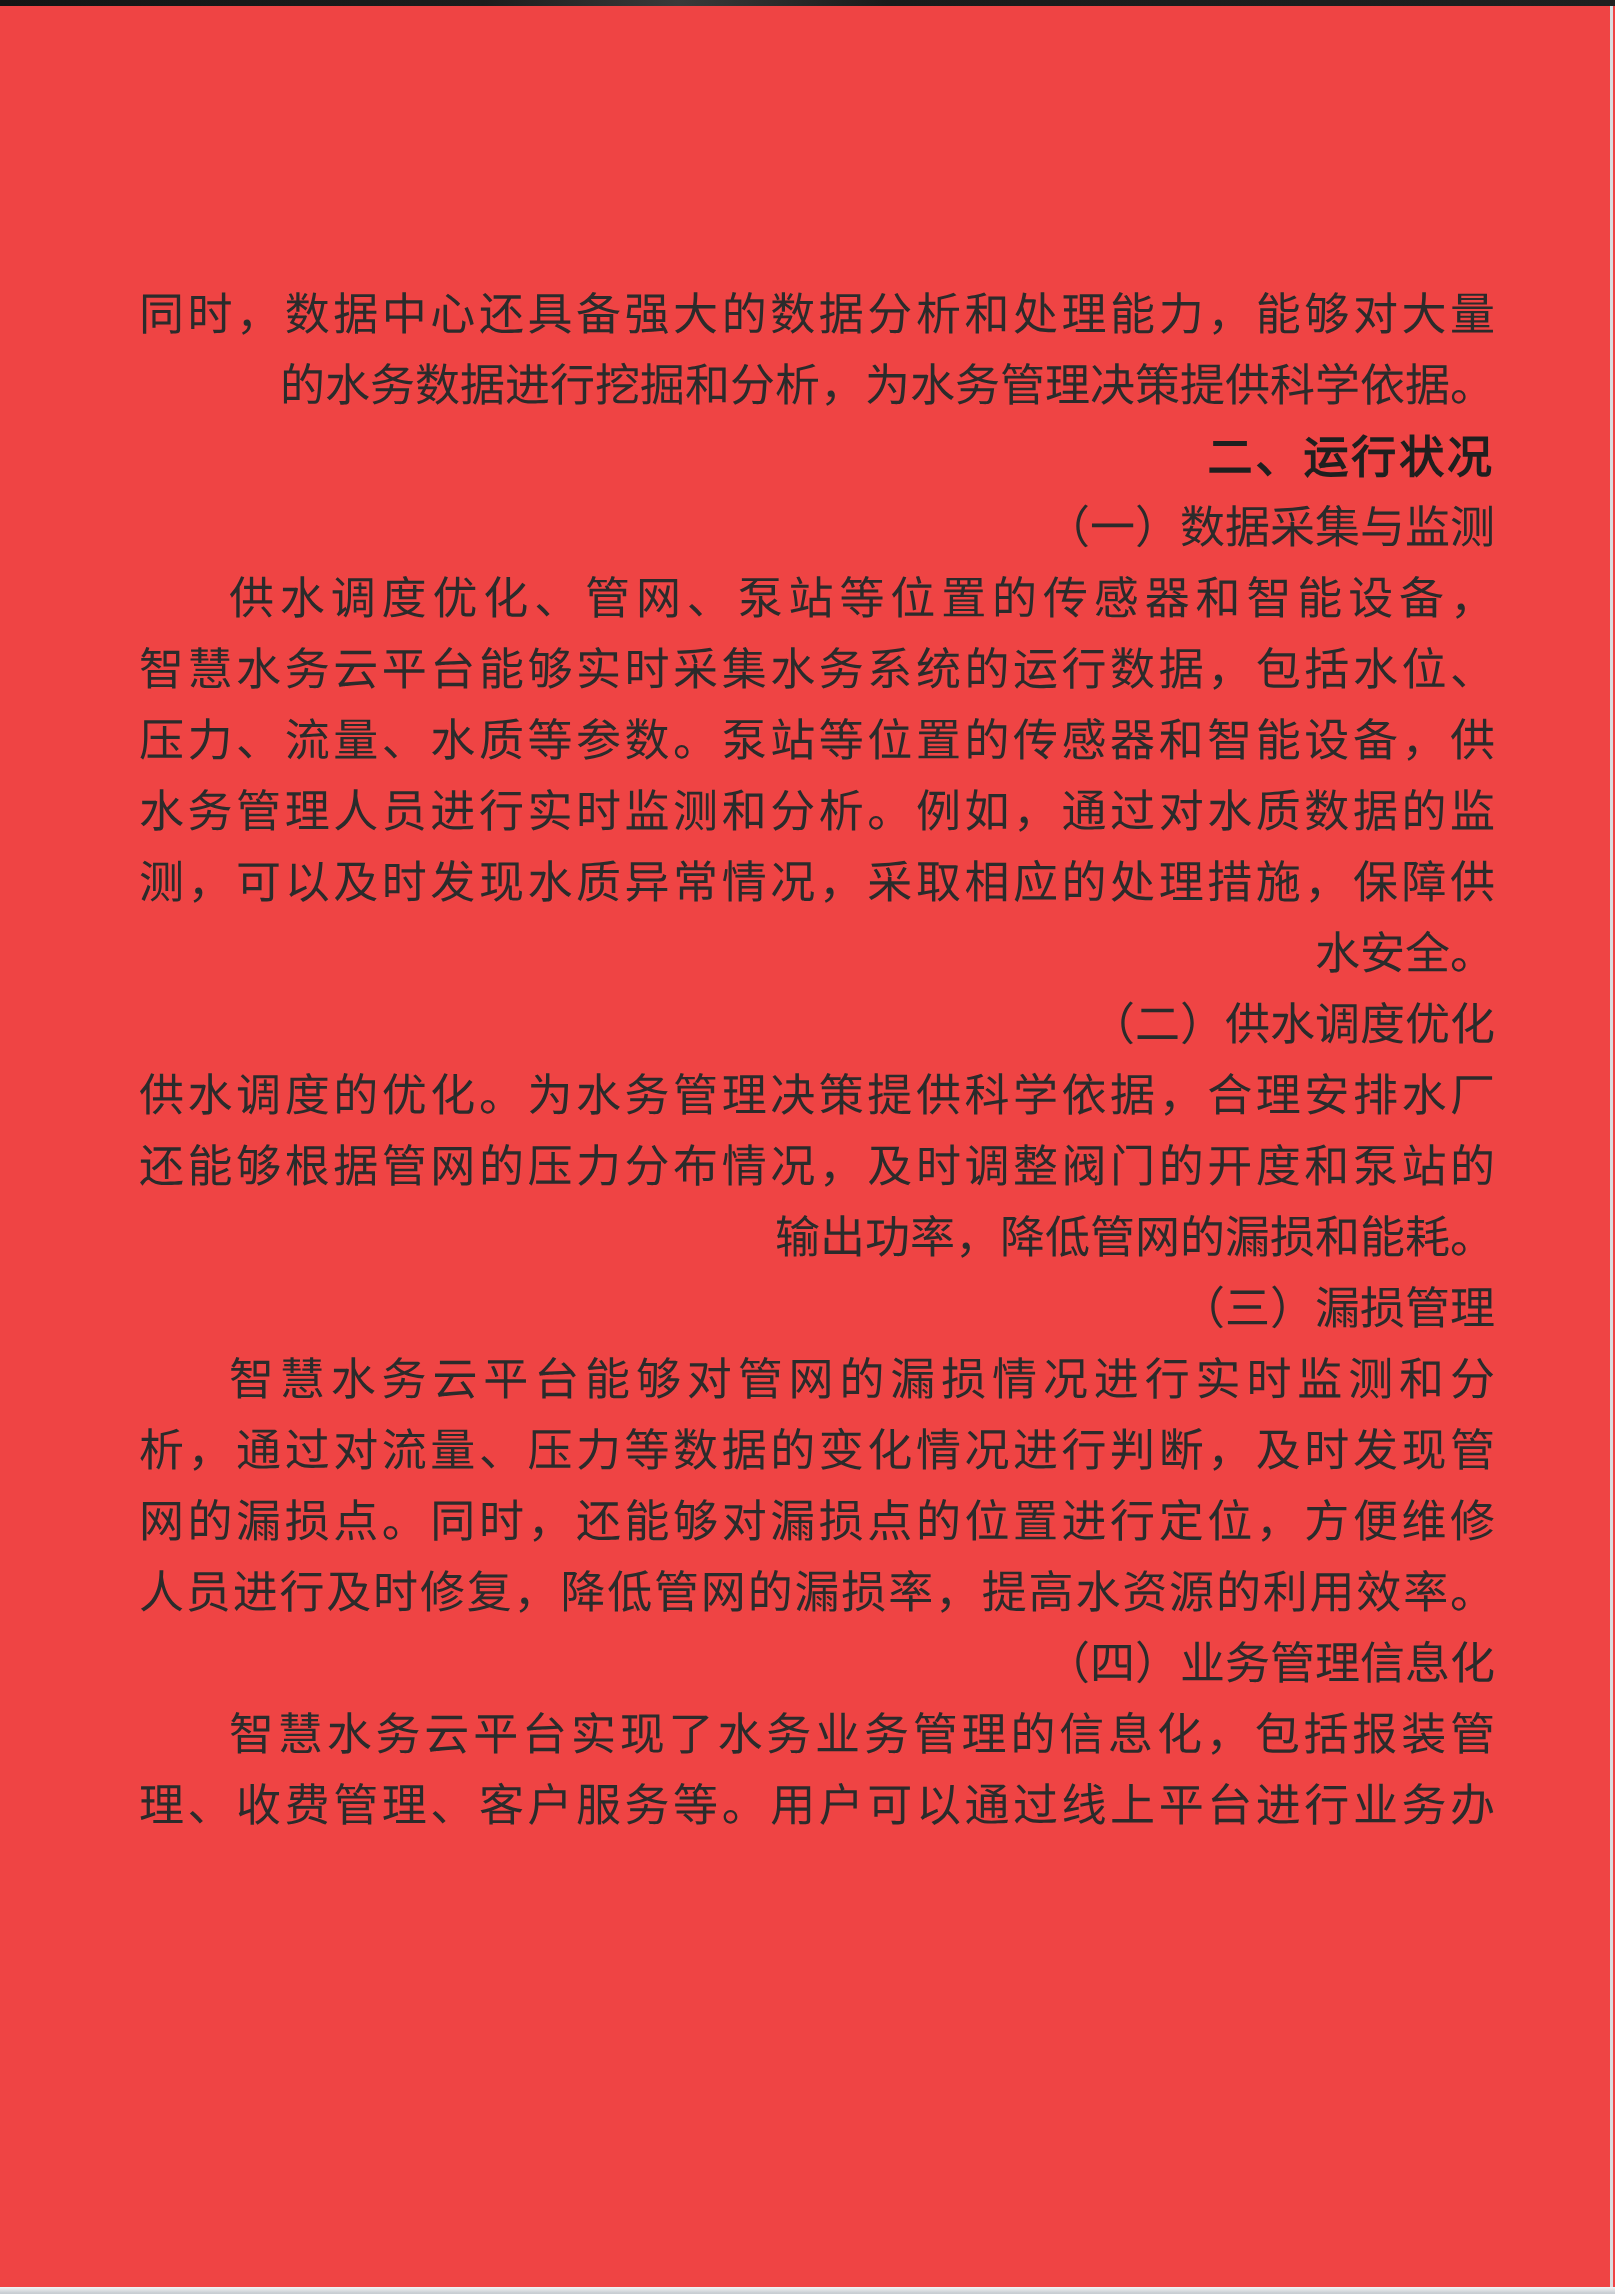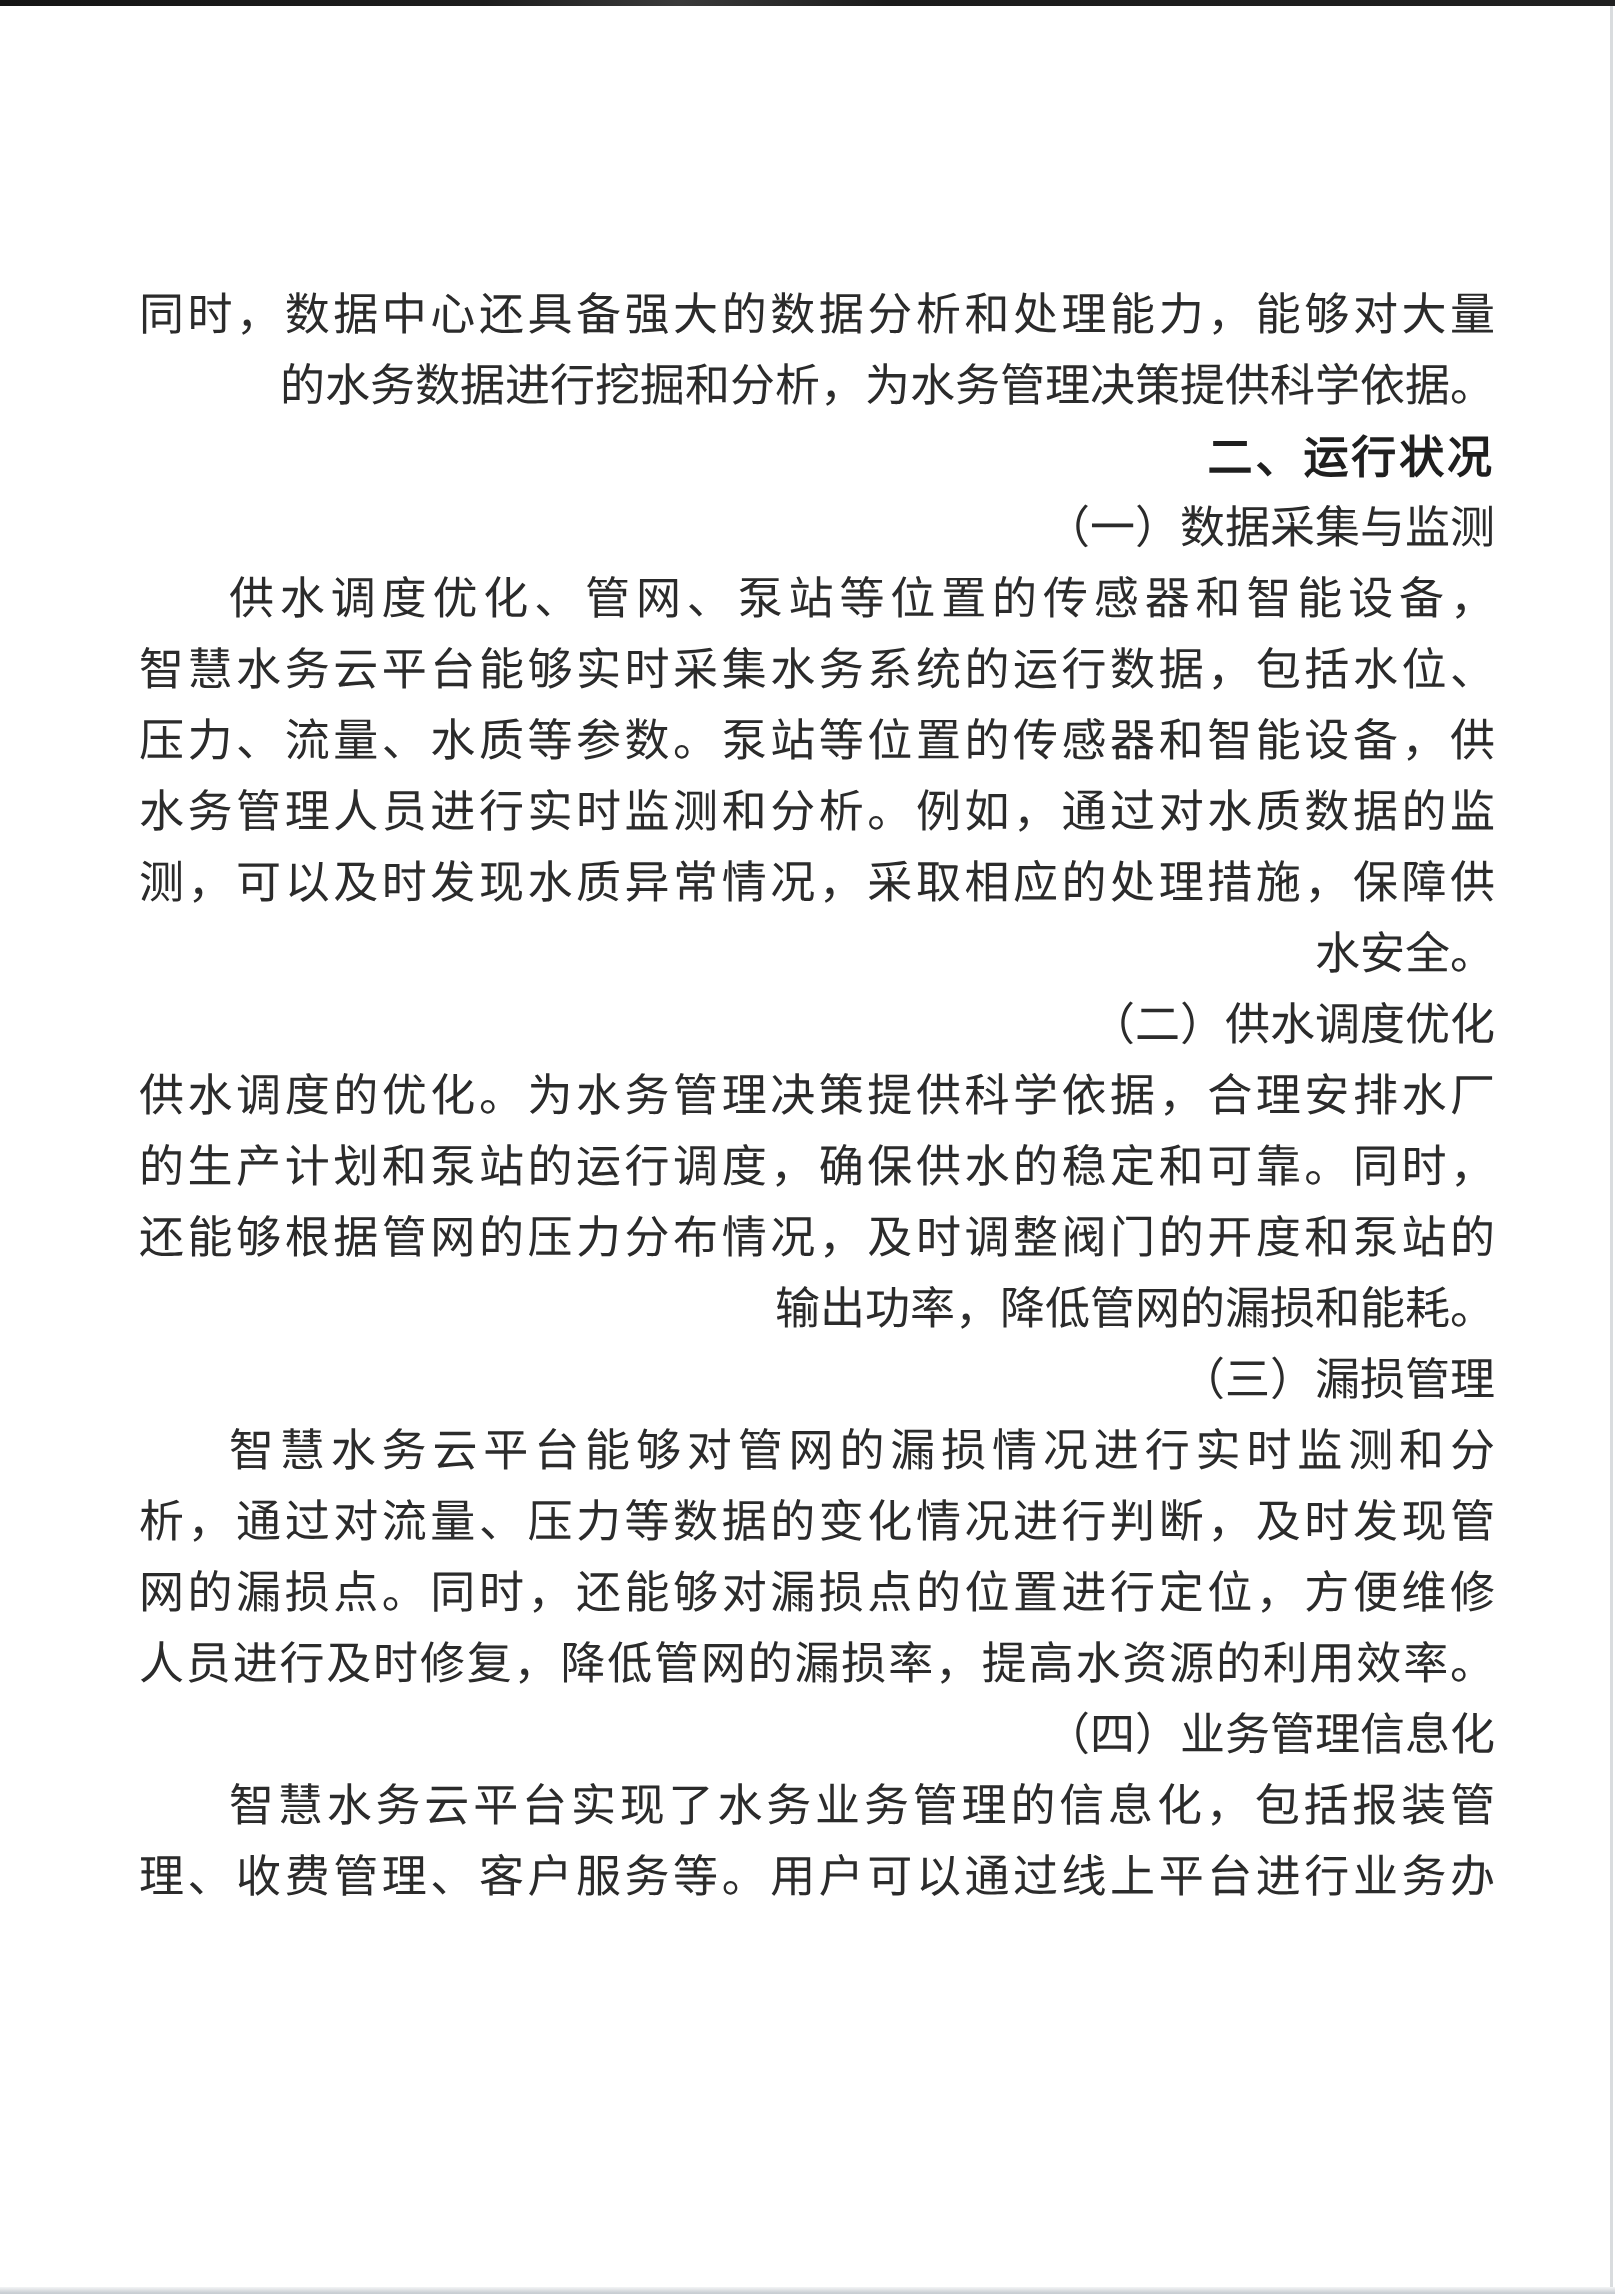--- a/index.html
+++ b/index.html
@@ -4,21 +4,21 @@
 <style>
   html,body{margin:0;padding:0;}
   body{
     width:1615px;height:2295px;
     background:#e9e9e9;
     font-family:"Liberation Serif","DejaVu Serif",serif;
   }
   .page{
     position:relative;
     width:1615px;height:2295px;
-    background:#ffffff;
+    background:#ef4444;
     overflow:hidden;
   }
   
   .edge-top{
     position:absolute;top:0;left:0;width:100%;height:5.9px;
     background:linear-gradient(90deg,#151515 0%,#1d1d1d 30%,#3a3a3a 42%,#1b1b1b 55%,#202020 100%);
   }
   .edge-right{
     position:absolute;top:5.9px;right:2px;width:2.9px;height:2281px;
     background:#d9dcde;
@@ -72,21 +72,20 @@
     <div class="ln ind h1">二、运行状况</div>
     <div class="ln ind">（一）数据采集与监测</div>
     <div class="ln ind j">供水调度优化、管网、泵站等位置的传感器和智能设备，</div>
     <div class="ln j">智慧水务云平台能够实时采集水务系统的运行数据，包括水位、</div>
     <div class="ln j">压力、流量、水质等参数。泵站等位置的传感器和智能设备，供</div>
     <div class="ln j">水务管理人员进行实时监测和分析。例如，通过对水质数据的监</div>
     <div class="ln j">测，可以及时发现水质异常情况，采取相应的处理措施，保障供</div>
     <div class="ln">水安全。</div>
     <div class="ln ind">（二）供水调度优化</div>
     <div class="ln j">供水调度的优化。为水务管理决策提供科学依据，合理安排水厂</div>
-    <div class="ln j">的生产计划和泵站的运行调度，确保供水的稳定和可靠。同时，</div>
     <div class="ln j">还能够根据管网的压力分布情况，及时调整阀门的开度和泵站的</div>
     <div class="ln">输出功率，降低管网的漏损和能耗。</div>
     <div class="ln ind">（三）漏损管理</div>
     <div class="ln ind j">智慧水务云平台能够对管网的漏损情况进行实时监测和分</div>
     <div class="ln j">析，通过对流量、压力等数据的变化情况进行判断，及时发现管</div>
     <div class="ln j">网的漏损点。同时，还能够对漏损点的位置进行定位，方便维修</div>
     <div class="ln j">人员进行及时修复，降低管网的漏损率，提高水资源的利用效率。</div>
     <div class="ln ind">（四）业务管理信息化</div>
     <div class="ln ind j">智慧水务云平台实现了水务业务管理的信息化，包括报装管</div>
     <div class="ln j">理、收费管理、客户服务等。用户可以通过线上平台进行业务办</div>

